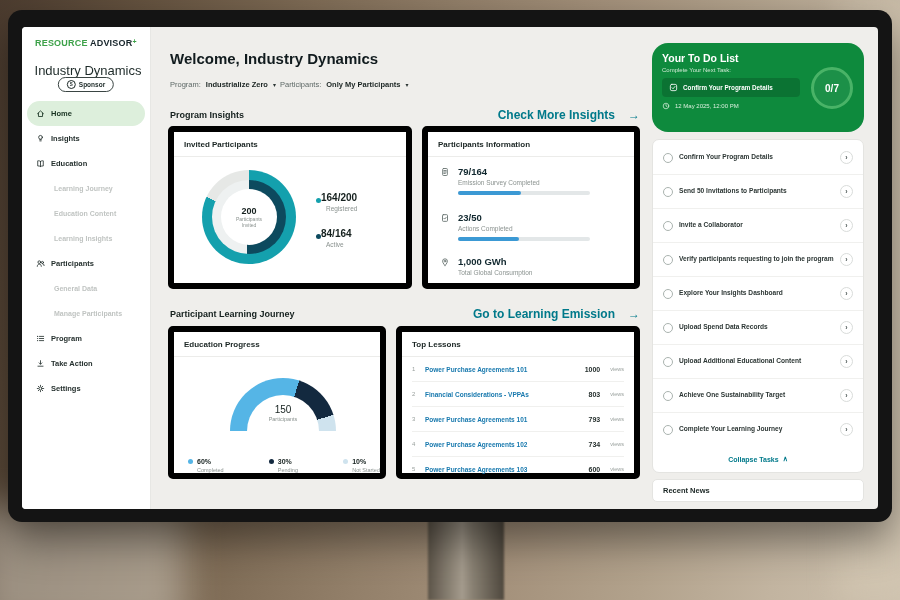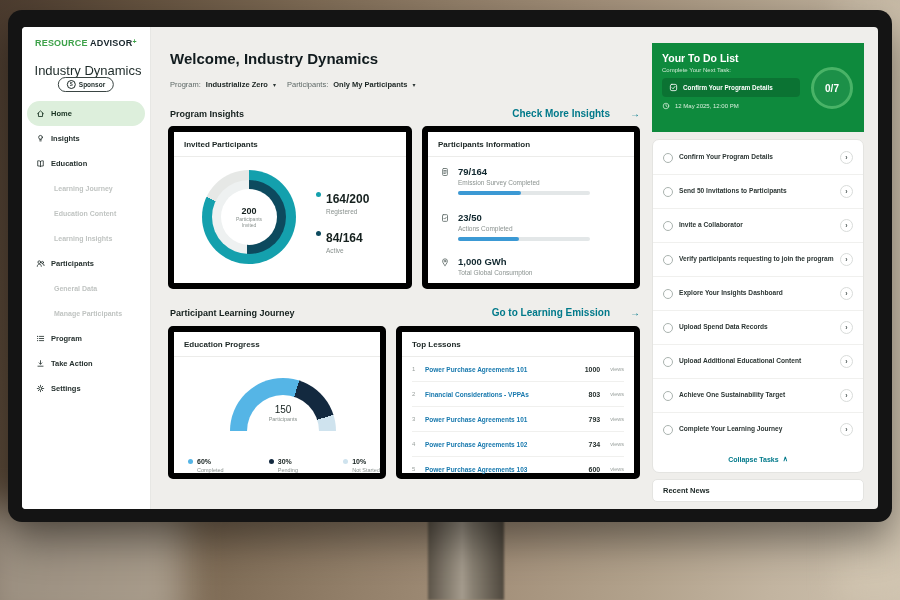--- a/index.html
+++ b/index.html
@@ -25,49 +25,49 @@
     border:1px solid #3a4543;border-radius:9px;padding:2px 8px;font-size:6.5px;font-weight:bold;color:#1d2a28;background:#fff}
   .badge .bicon{width:7px;height:7px;border:1px solid #1d2a28;border-radius:50%;font-size:4.5px;line-height:7px;text-align:center}
   .nav{position:absolute;top:74px;left:5px;right:5px}
   .nav-item{height:25px;display:flex;align-items:center;gap:6px;padding:0 9px;font-size:7.5px;font-weight:bold;color:#25302e;cursor:pointer;box-sizing:border-box}
   .nav-item.sub{padding-left:27px;color:#c0c4c2;font-size:7px}
   .nav-item.active{background:#ddefdc;border-radius:13px;color:#16301f}
   .i{fill:none;stroke:currentColor;stroke-width:1.1;stroke-linecap:round;stroke-linejoin:round;flex:none}
 
   
   .page-title{position:absolute;left:148px;top:23px;font-size:15px;font-weight:bold;color:#111b1e}
-  .filters{position:absolute;left:148px;top:53px;display:flex;gap:11px;align-items:center;font-size:7.5px}
+  .filters{position:absolute;left:148px;top:53px;display:flex;gap:4px;align-items:center;font-size:7.5px}
   .filter{display:flex;align-items:center;gap:5px;cursor:pointer}
   .flabel{color:#5d6866}.fvalue{font-weight:bold;color:#1a2422}
   .chev{font-size:6px;color:#2c3634}
 
   .sec-head{position:absolute;left:148px;width:470px;display:flex;justify-content:space-between;align-items:center}
   .sec-head.s1{top:81px}.sec-head.s2{top:280px}
   .sec-title{font-size:9px;font-weight:bold;color:#15201e}
-  .sec-link{font-size:10px;font-weight:bold;color:var(--linkteal);display:flex;gap:20px;align-items:flex-end;cursor:pointer}
+  .sec-link{font-size:12px;font-weight:bold;color:var(--linkteal);display:flex;gap:13px;align-items:flex-end;cursor:pointer}
 
   
   .card{position:absolute;background:#fff;border:6px solid #000000;border-radius:5px;box-sizing:border-box}
   .card-title{font-size:8px;font-weight:bold;color:#1a2523;padding:8px 10px 7px;border-bottom:1px solid #ececea}
   #card-invited{left:146px;top:99px;width:244px;height:163px}
   #card-pinfo{left:400px;top:99px;width:218px;height:163px}
   #card-edu{left:146px;top:299px;width:218px;height:153px}
   #card-lessons{left:374px;top:299px;width:244px;height:153px}
 
   
   .donut{position:absolute;left:28px;top:38px;width:94px;height:94px;border-radius:50%;
     background:conic-gradient(var(--teal) 0% calc(var(--reg)*1%), #e6e8e6 calc(var(--reg)*1%) 100%)}
   .donut-mid{position:absolute;left:10px;top:10px;width:74px;height:74px;border-radius:50%;
     background:conic-gradient(var(--navy) 0% calc(var(--act)*1%), #eef1f1 calc(var(--act)*1%) 100%)}
   .donut-hole{position:absolute;left:9px;top:9px;width:56px;height:56px;border-radius:50%;background:#fff;
     display:flex;flex-direction:column;align-items:center;justify-content:center;text-align:center}
   .donut-val{font-size:9px;font-weight:bold;color:#15201e}
   .donut-lab{font-size:5px;color:#8a928f;line-height:1.3}
   .dlegend{position:absolute;left:142px;top:60px;display:flex;flex-direction:column;gap:16px}
-  .dl-top{display:flex;align-items:flex-start;gap:5px;font-size:12px;font-weight:bold;color:#15201e}
+  .dl-top{display:flex;align-items:flex-end;font-size:10px;font-weight:bold;color:#15201e}
   .dot{width:5px;height:5px;border-radius:50%}
   .dot.teal{background:var(--teal)}.dot.navy{background:var(--navy)}
   .dot.lb{background:var(--lightblue)}.dot.dn{background:var(--deepnavy)}.dot.pb{background:var(--paleblue)}
   .dl-sub{font-size:6.5px;color:#8a928f;margin:2px 0 0 10px}
 
   
   .pstat{position:absolute;left:12px;display:flex;gap:8px}
   .picon{color:#6a7573;padding-top:1px}
   .pval{font-size:9.5px;font-weight:bold;color:#10272e}
   .plab{font-size:6.5px;color:#8a928f;margin-top:2px}
@@ -95,21 +95,21 @@
   .lrows{padding:0 10px}
   .lrow{display:flex;align-items:center;gap:7px;height:24px;border-bottom:1px solid #f0f0ee;font-size:6.5px}
   .lrow:last-child{border-bottom:none}
   .lrank{color:#9aa19e;font-size:6px;width:6px;flex:none}
   .ltitle{color:var(--lesson);font-weight:bold;flex:1;cursor:pointer}
   .lviews{font-weight:bold;color:#26302e;font-size:7px}
   .lviews-lab{color:#9aa19e;font-size:5.5px;margin-left:3px}
 
   
   #todo-card{position:absolute;left:630px;top:16px;width:212px;height:89px;background:var(--green);
-    border-radius:0;color:#fff;padding:9px 10px;box-sizing:border-box}
+    border-radius:16px;color:#fff;padding:9px 10px;box-sizing:border-box}
   .todo-title{font-size:10.5px;font-weight:bold}
   .todo-sub{font-size:6px;color:#cfe9d4;margin-top:3px}
   .todo-next{margin-top:5px;background:rgba(0,0,0,.16);border-radius:4px;padding:5px 7px;width:138px;box-sizing:border-box;
     display:flex;align-items:center;gap:5px;font-size:6.3px;font-weight:bold}
   .tn-row2{display:flex;align-items:center;gap:5px;font-size:6px;color:#d9efdd;margin-top:5px}
   .todo-ring{position:absolute;right:11px;top:24px;width:42px;height:42px;border-radius:50%;
     border:3.5px solid #49b367;box-sizing:border-box;display:flex;align-items:center;justify-content:center;
     font-size:10px;font-weight:bold;background:rgba(255,255,255,.06)}
   #task-card{position:absolute;left:630px;top:112px;width:212px;height:334px;background:#fff;border:1px solid #e4e4e1;
     border-radius:7px;box-sizing:border-box;padding:1px 0;overflow:hidden}

